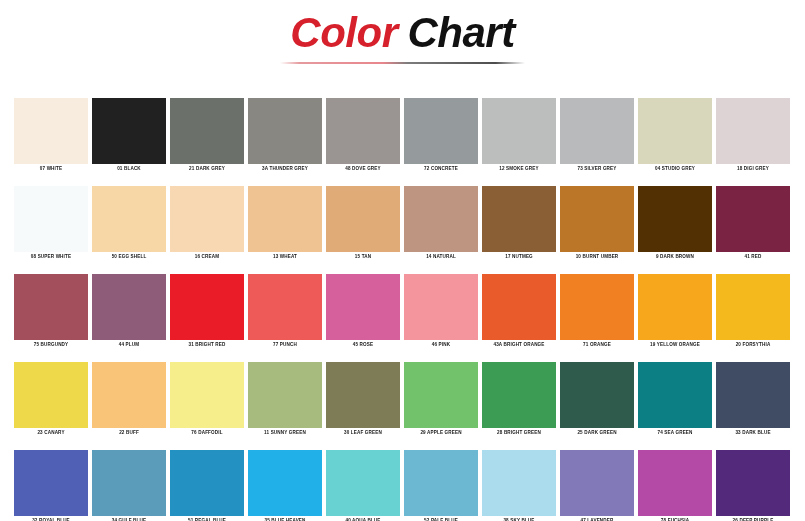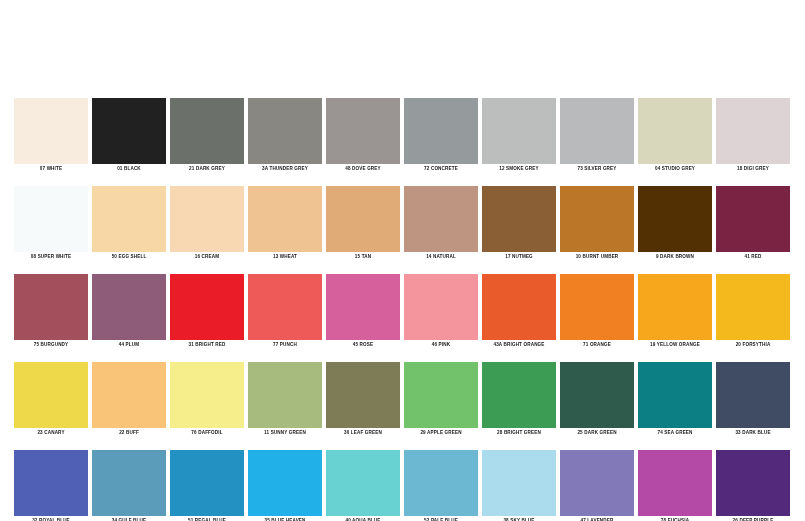--- a/index.html
+++ b/index.html
@@ -99,20 +99,26 @@
     white-space: nowrap;
     overflow: hidden;
     transform-origin: center top;
   }
 </style>
 </head>
 <body>
 
 <div id="page">
 
+  <div class="title-block">
+    <div class="title-line">
+      <span class="title-color">Color</span><span class="title-chart">Chart</span>
+    </div>
+    <div class="title-rule"></div>
+  </div>
 
   <div class="grid" id="swatch-grid">
       <div class="row">
         <div class="cell">
           <div class="swatch" title="07 WHITE" style="background: rgb(248, 236, 223);"></div>
           <div class="swatch-label">07 WHITE</div>
         </div>
         <div class="cell">
           <div class="swatch" title="01 BLACK" style="background: rgb(33, 33, 33);"></div>
           <div class="swatch-label">01 BLACK</div>

